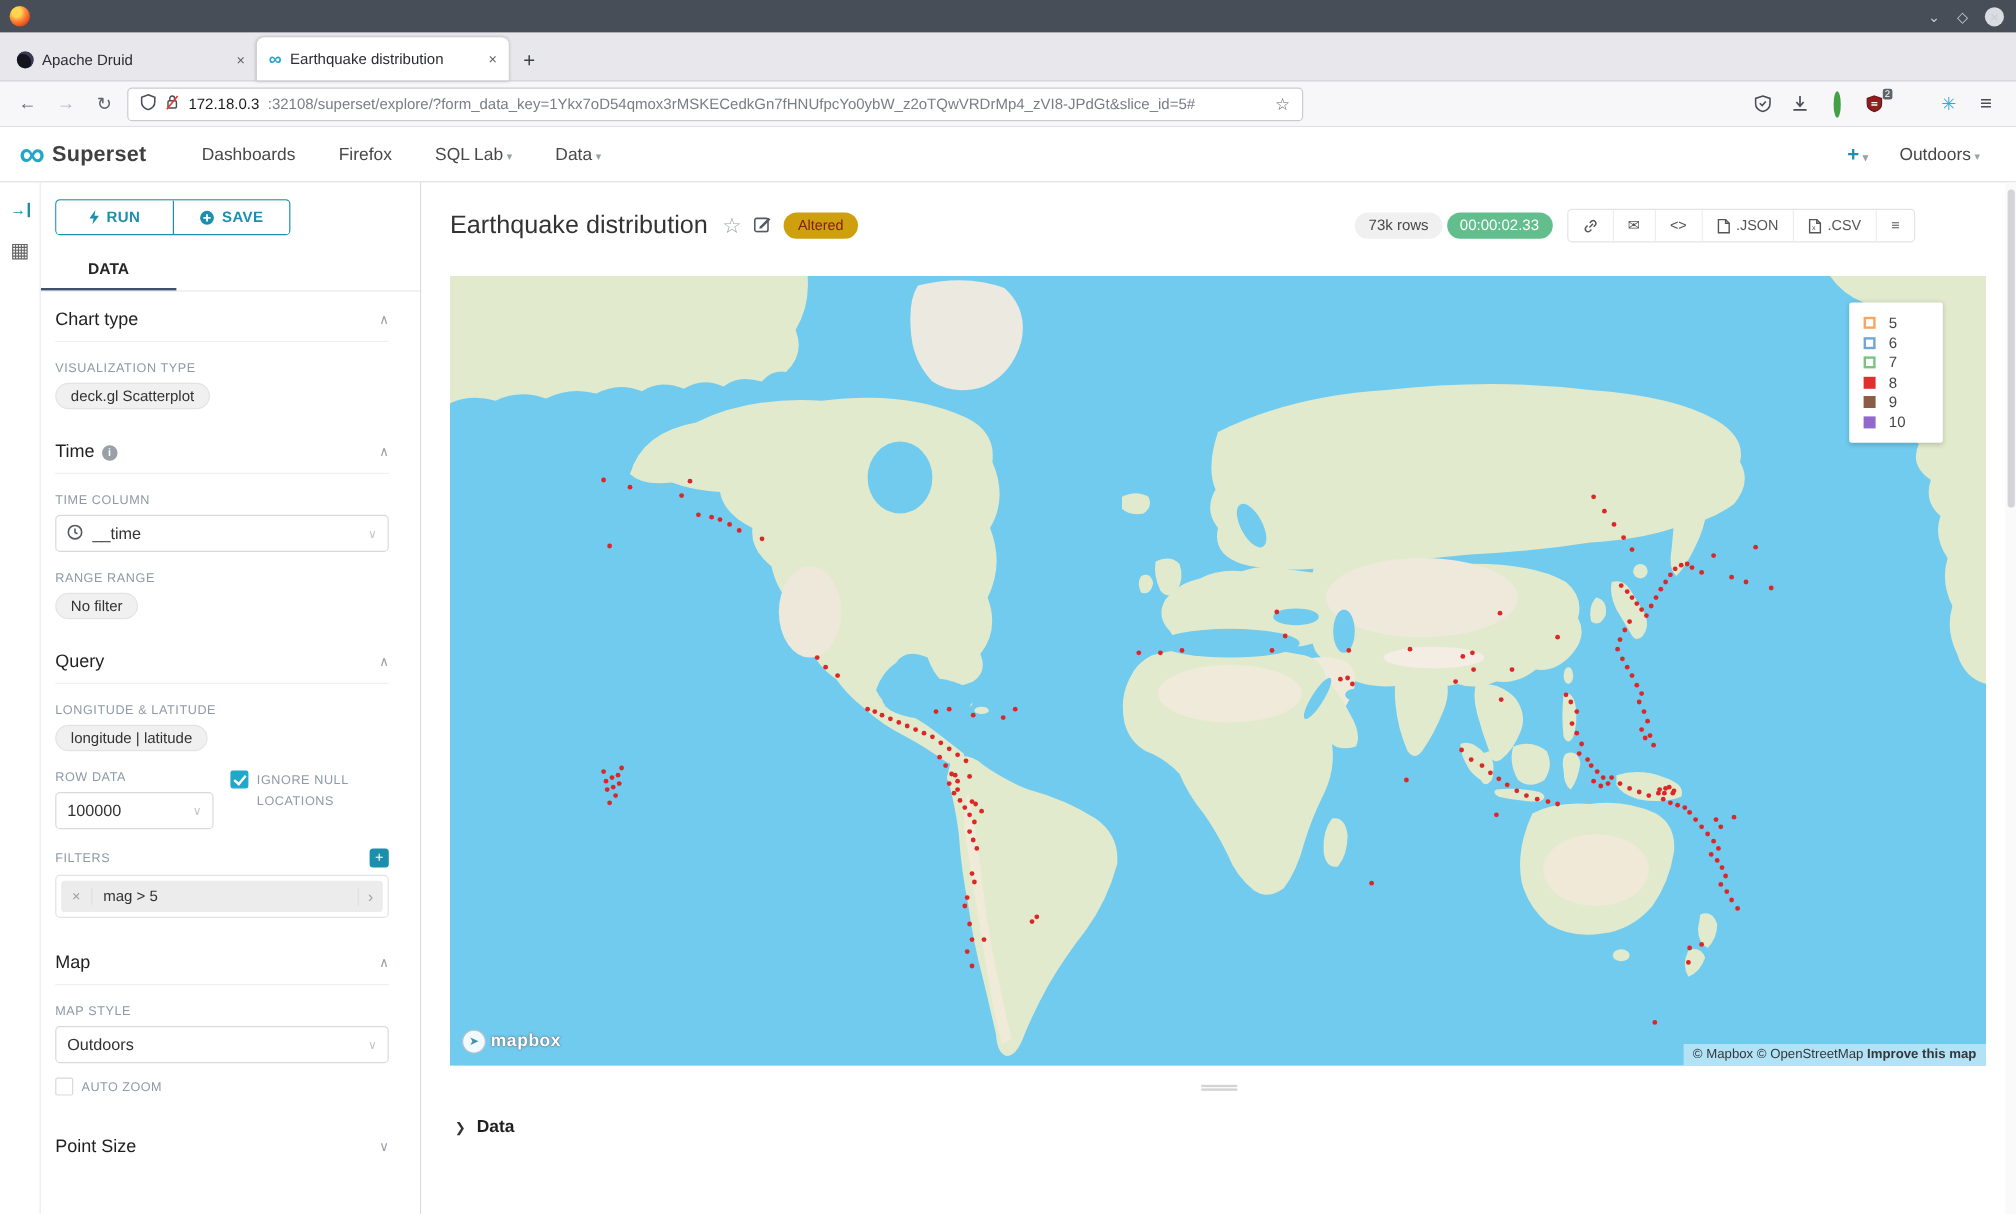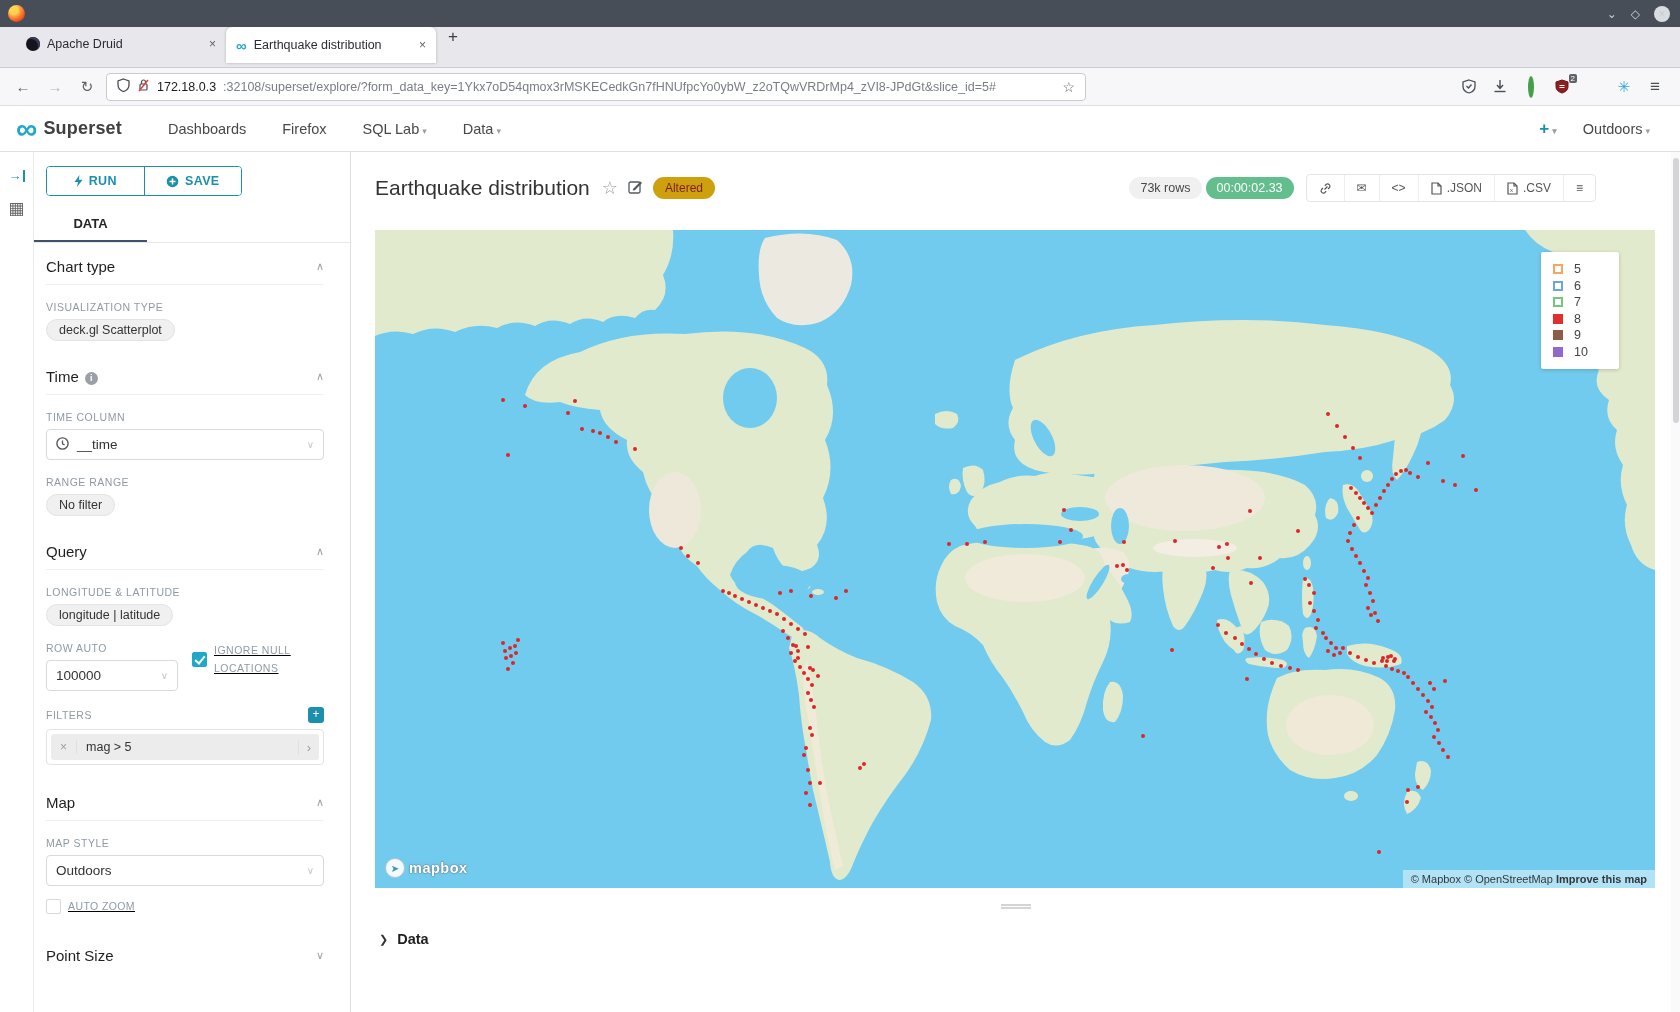--- a/index.html
+++ b/index.html
@@ -10,21 +10,21 @@
   .titlebar { height:27px; background:#474E57; display:flex; align-items:center;
     color:#E7EAED; font-size:12.5px; position:relative; }
   .fx-logo { width:17px; height:17px; border-radius:50%; margin-left:8px;
     background:radial-gradient(circle at 35% 30%, #ffd54f 0 25%, #ff8a3c 45%, #e64a19 75%, #b71c1c 100%); }
   .tb-title { position:absolute; left:0; right:0; text-align:center; pointer-events:none; }
   .tb-controls { margin-left:auto; display:flex; align-items:center; gap:14px; padding-right:10px; z-index:2; }
   .tb-controls .wc { color:#C8CDD4; font-size:12px; line-height:1; cursor:default; }
   .wc-close { width:16px; height:16px; background:#D9DCE1; color:#3B4148; border-radius:50%;
     display:flex; align-items:center; justify-content:center; font-size:10px; }
 
-  .tabstrip { height:41px; background:#E8E8EC; display:flex; padding-left:16px; border-bottom:1px solid #CCCCD2; }
+  .tabstrip { height:41px; background:#E8E8EC; display:flex; align-items:flex-end; padding-left:4px; border-bottom:1px solid #CCCCD2; }
   .tab { display:flex; align-items:center; gap:7px; height:34px; padding:0 10px; width:210px;
     font-size:12.5px; color:#2B2B33; }
   .tab.active { background:#fff; border-radius:6px 6px 0 0; box-shadow:0 0 3px rgba(0,0,0,.25); height:36px; }
   .tab .close-x { margin-left:auto; color:#5f6368; font-size:12px; }
   .favicon-druid { width:14px; height:14px; border-radius:50%; background:#14141f; flex:0 0 auto;
     box-shadow:inset -2px 2px 0 #3a3a55; }
   .favicon-superset { color:#20A7C9; font-weight:bold; font-size:15px; line-height:1; }
   .newtab-btn { font-size:17px; color:#3c4043; padding:0 12px 6px; }
 
   .urlbar { height:38px; background:#F7F7F9; display:flex; align-items:center; gap:6px; padding:0 10px; border-bottom:1px solid #E0E0E4; }
@@ -76,21 +76,21 @@
     padding:15px 0 9px; border-bottom:1px solid #F0F0F0; font-size:15px; color:#1f1f1f; }
   .sec-head .chev { color:#9aa0a6; font-size:11px; }
   .lbl { font-size:10.5px; letter-spacing:.5px; color:#8E9AA6; margin:16px 0 6px; }
   .chip { display:inline-block; background:#F0F0F0; border:1px solid #E3E3E3; border-radius:12px;
     padding:3px 12px; font-size:12.5px; color:#333; }
   .select { height:31px; border:1px solid #D9D9D9; border-radius:4px; background:#fff;
     display:flex; align-items:center; gap:8px; padding:0 9px; font-size:13.5px; color:#333; }
   .select .sel-caret { margin-left:auto; color:#C3C7CC; font-size:10px; }
   .row2 { display:flex; gap:14px; }
   .col { flex:1; min-width:0; }
-  .checkline { display:flex; align-items:center; gap:7px; margin-top:6px;text-decoration:underline; }
+  .checkline { display:flex; align-items:flex-start; gap:7px; margin-top:6px; }
   .cbx { width:15px; height:15px; border:1px solid #D9D9D9; border-radius:2px; background:#fff; flex:0 0 auto; position:relative; }
   .cbx.on { background:#1FA8C9; border-color:#1FA8C9; }
   .cbx.on::after { content:""; position:absolute; left:4px; top:1px; width:4px; height:8px;
     border:solid #fff; border-width:0 2px 2px 0; transform:rotate(40deg); }
   .cap { font-size:10.5px; letter-spacing:.5px; color:#8E9AA6; line-height:1.7; }
   .filters-head { display:flex; align-items:center; justify-content:space-between; margin:16px 0 6px; }
   .plus-btn { width:16px; height:16px; background:#1C8FAC; color:#fff; border-radius:3px;
     font-size:12px; line-height:15px; text-align:center; }
   .filterbox { border:1px solid #E3E3E3; border-radius:4px; padding:4px; }
   .filterchip { background:#ECECEC; border-radius:3px; display:flex; align-items:center; height:26px; font-size:12.5px; color:#333; }
@@ -291,21 +291,21 @@
 
       
       <div class="sec-head" style="margin-top:12px;">
         <span>Query</span>
           <span class="chev">∧</span>
       </div>
       <div class="lbl">LONGITUDE &amp; LATITUDE</div>
       <span class="chip">longitude | latitude</span>
       <div class="row2">
         <div class="col">
-          <div class="lbl">ROW AUTO</div>
+          <div class="lbl">ROW DATA</div>
           <div class="select">
             <span>100000</span>
             <span class="sel-caret">∨</span>
           </div>
         </div>
         <div class="col">
           <div class="checkline" style="margin-top:16px;">
             <span class="cbx on"></span>
             <span class="cap">IGNORE NULL LOCATIONS</span>
           </div>

